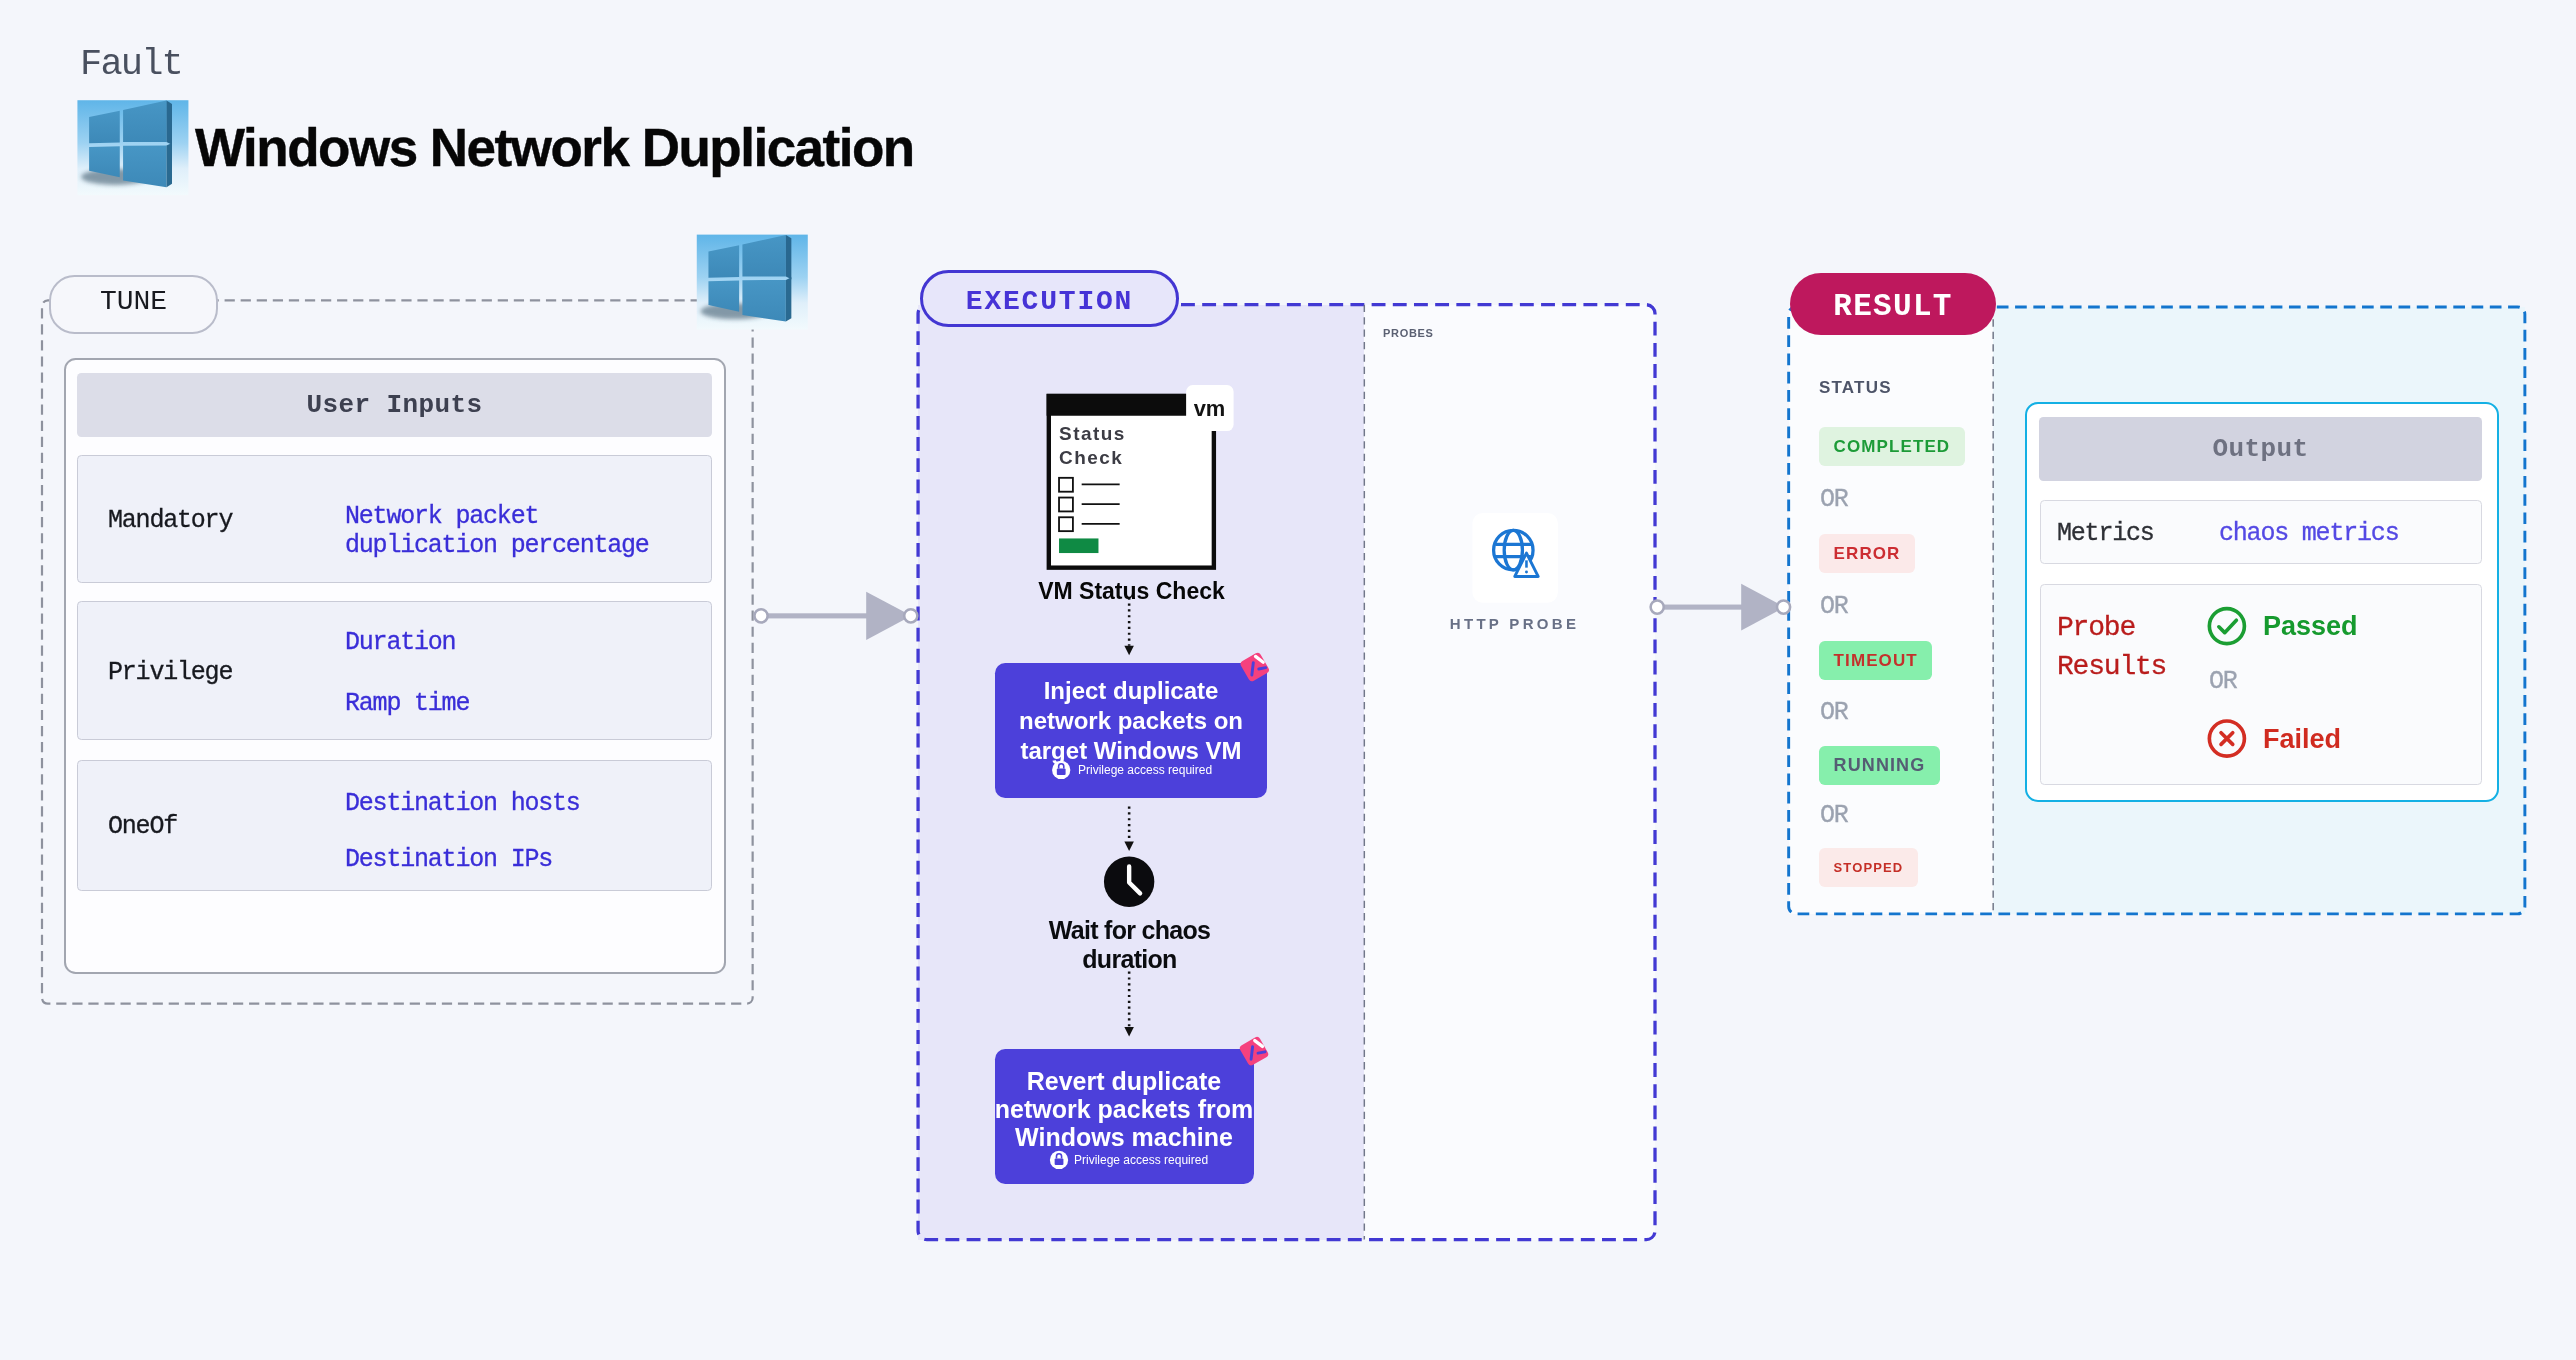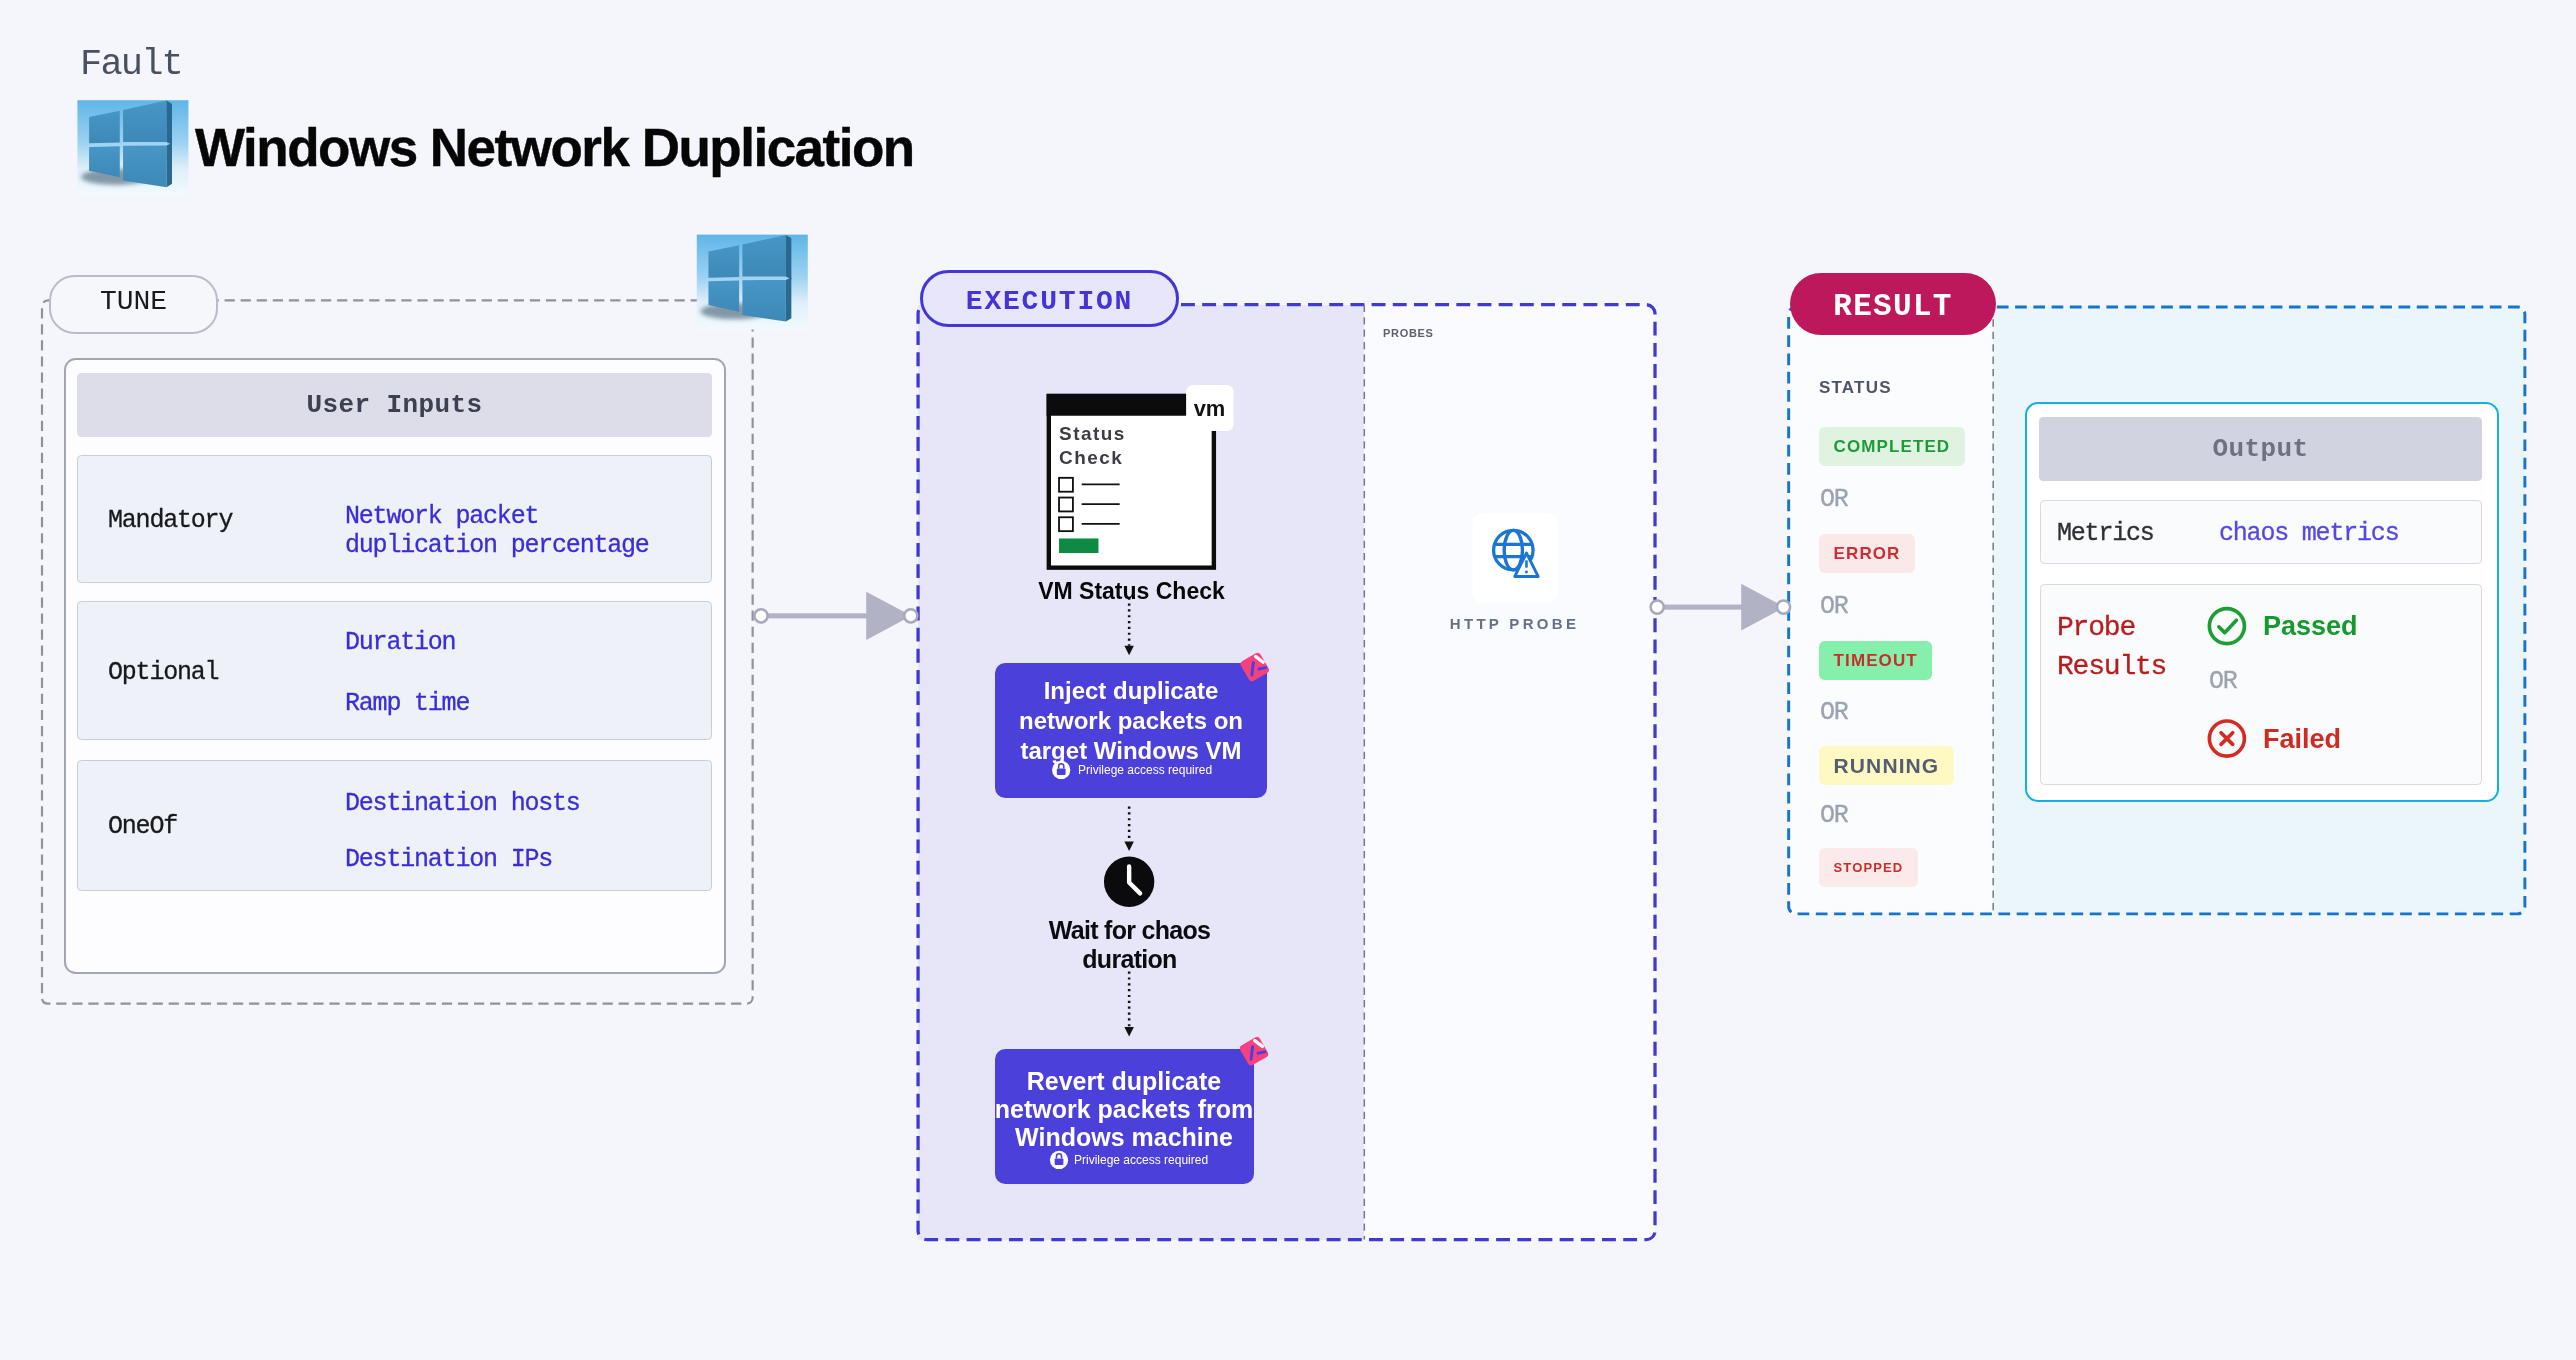--- a/index.html
+++ b/index.html
@@ -51,21 +51,21 @@
 <div class="abs sans" style="left:195px;top:121px;font-size:53px;line-height:53px;font-weight:bold;letter-spacing:-1.5px;-webkit-text-stroke:0.4px #060606;color:#060606;z-index:3;">Windows Network Duplication</div>
 
 <div class="abs mono ctr" style="left:49px;top:275px;width:169px;height:59px;border-radius:25.6px;background:#f6f7fb;border:2.2px solid #b9bcca;box-sizing:border-box;font-size:28px;font-weight:normal;letter-spacing:0px;line-height:50px;color:#181a20;z-index:3;">TUNE</div>
 
 <div class="abs" style="left:64px;top:358px;width:662px;height:616px;background:#fdfdff;border:2.2px solid #a2a6b0;border-radius:11.7px;box-sizing:border-box;z-index:3;"></div>
 <div class="abs mono ctr" style="left:77px;top:373px;width:635px;height:64px;background:#dcdde8;border-radius:4.4px;font-size:26px;letter-spacing:0.4px;font-weight:bold;line-height:64px;color:#3d4050;z-index:3;">User Inputs</div>
 <div class="abs" style="left:77px;top:455px;width:635px;height:128px;background:#eff1f9;border:1.5px solid #c9cbd7;border-radius:4.4px;box-sizing:border-box;z-index:3;"></div>
 <div class="abs" style="left:77px;top:601px;width:635px;height:139px;background:#eff1f9;border:1.5px solid #c9cbd7;border-radius:4.4px;box-sizing:border-box;z-index:3;"></div>
 <div class="abs" style="left:77px;top:760px;width:635px;height:131px;background:#eff1f9;border:1.5px solid #c9cbd7;border-radius:4.4px;box-sizing:border-box;z-index:3;"></div>
 <div class="abs mono" style="left:108px;top:508px;font-size:25px;letter-spacing:-1.2px;-webkit-text-stroke:0.3px currentColor;line-height:26px;color:#17191f;z-index:3;">Mandatory</div>
-<div class="abs mono" style="left:108px;top:660px;font-size:25px;letter-spacing:-1.2px;-webkit-text-stroke:0.3px currentColor;line-height:26px;color:#17191f;z-index:3;">Optional</div>
+<div class="abs mono" style="left:108px;top:660px;font-size:25px;letter-spacing:-1.2px;-webkit-text-stroke:0.3px currentColor;line-height:26px;color:#17191f;z-index:3;">Privilege</div>
 <div class="abs mono" style="left:108px;top:814px;font-size:25px;letter-spacing:-1.2px;-webkit-text-stroke:0.3px currentColor;line-height:26px;color:#17191f;z-index:3;">OneOf</div>
 <div class="abs mono" style="left:345px;top:502px;font-size:25px;letter-spacing:-1.2px;-webkit-text-stroke:0.3px currentColor;line-height:29px;color:#3a2ed8;z-index:3;">Network packet<br>duplication percentage</div>
 <div class="abs mono" style="left:345px;top:630px;font-size:25px;letter-spacing:-1.2px;-webkit-text-stroke:0.3px currentColor;line-height:26px;color:#3a2ed8;z-index:3;">Duration</div>
 <div class="abs mono" style="left:345px;top:691px;font-size:25px;letter-spacing:-1.2px;-webkit-text-stroke:0.3px currentColor;line-height:26px;color:#3a2ed8;z-index:3;">Ramp time</div>
 <div class="abs mono" style="left:345px;top:791px;font-size:25px;letter-spacing:-1.2px;-webkit-text-stroke:0.3px currentColor;line-height:26px;color:#3a2ed8;z-index:3;">Destination hosts</div>
 <div class="abs mono" style="left:345px;top:847px;font-size:25px;letter-spacing:-1.2px;-webkit-text-stroke:0.3px currentColor;line-height:26px;color:#3a2ed8;z-index:3;">Destination IPs</div>
 
 <div class="abs mono ctr" style="left:920px;top:270px;width:259px;height:57px;border-radius:28.5px;background:#e7e6fa;border:3.3px solid #4336d2;box-sizing:border-box;font-size:28px;font-weight:bold;letter-spacing:1.8px;line-height:57px;color:#4633d6;z-index:3;">EXECUTION</div>
 
 <div class="abs sans" style="left:1383px;top:327px;font-size:11px;font-weight:bold;letter-spacing:0.7px;color:#5b6173;z-index:3;">PROBES</div>
@@ -86,21 +86,21 @@
 
 <div class="abs mono ctr" style="left:1790px;top:273px;width:206px;height:62px;border-radius:31px;background:#be185d;font-size:31px;font-weight:bold;letter-spacing:1.3px;line-height:68px;color:#ffffff;z-index:3;">RESULT</div>
 
 <div class="abs sans" style="left:1819px;top:378px;font-size:17px;font-weight:bold;letter-spacing:1.2px;color:#4d5468;z-index:3;">STATUS</div>
 <div class="abs sans" style="left:1819px;top:427px;height:39px;border-radius:5.8px;background:#dff3e0;color:#1d9b38;font-size:17px;font-weight:bold;letter-spacing:1.1px;line-height:39px;padding:0 14.6px;z-index:3;">COMPLETED</div>
 <div class="abs mono" style="left:1820px;top:487px;font-size:25px;letter-spacing:-1.2px;-webkit-text-stroke:0.3px currentColor;line-height:26px;color:#9ba2b0;z-index:3;">OR</div>
 <div class="abs sans" style="left:1819px;top:534px;height:39px;border-radius:5.8px;background:#fbe9e9;color:#cc2d32;font-size:17px;font-weight:bold;letter-spacing:1.1px;line-height:39px;padding:0 14.6px;z-index:3;">ERROR</div>
 <div class="abs mono" style="left:1820px;top:594px;font-size:25px;letter-spacing:-1.2px;-webkit-text-stroke:0.3px currentColor;line-height:26px;color:#9ba2b0;z-index:3;">OR</div>
 <div class="abs sans" style="left:1819px;top:641px;height:39px;border-radius:5.8px;background:#86efac;color:#c4302b;font-size:17px;font-weight:bold;letter-spacing:1.1px;line-height:39px;padding:0 14.6px;z-index:3;">TIMEOUT</div>
 <div class="abs mono" style="left:1820px;top:700px;font-size:25px;letter-spacing:-1.2px;-webkit-text-stroke:0.3px currentColor;line-height:26px;color:#9ba2b0;z-index:3;">OR</div>
-<div class="abs sans" style="left:1819px;top:746px;height:39px;border-radius:5.8px;background:#fef9c3;color:#555d73;font-size:21px;font-weight:bold;letter-spacing:1.1px;line-height:39px;padding:0 14.6px;z-index:3;">RUNNING</div>
+<div class="abs sans" style="left:1819px;top:746px;height:39px;border-radius:5.8px;background:#86efac;color:#555d73;font-size:18px;font-weight:bold;letter-spacing:1.1px;line-height:39px;padding:0 14.6px;z-index:3;">RUNNING</div>
 <div class="abs mono" style="left:1820px;top:803px;font-size:25px;letter-spacing:-1.2px;-webkit-text-stroke:0.3px currentColor;line-height:26px;color:#9ba2b0;z-index:3;">OR</div>
 <div class="abs sans" style="left:1819px;top:848px;height:39px;border-radius:5.8px;background:#fbeae9;color:#c52f27;font-size:13px;font-weight:bold;letter-spacing:1.1px;line-height:39px;padding:0 14.6px;z-index:3;">STOPPED</div>
 
 <div class="abs" style="left:2025px;top:402px;width:474px;height:400px;background:#ffffff;border:2.9px solid #14b0e4;border-radius:13px;box-sizing:border-box;z-index:3;"></div>
 <div class="abs mono ctr" style="left:2039px;top:417px;width:443px;height:64px;background:#d2d3e0;border-radius:4.4px;font-size:26px;letter-spacing:0.4px;font-weight:bold;line-height:64px;color:#6e7181;z-index:3;">Output</div>
 <div class="abs" style="left:2040px;top:500px;width:442px;height:64px;background:#fafbfd;border:1.5px solid #d8d9e1;border-radius:4.4px;box-sizing:border-box;z-index:3;"></div>
 <div class="abs mono" style="left:2057px;top:521px;font-size:25px;letter-spacing:-1.2px;-webkit-text-stroke:0.3px currentColor;line-height:26px;color:#2e3036;z-index:3;">Metrics</div>
 <div class="abs mono" style="left:2219px;top:521px;font-size:25px;letter-spacing:-1.2px;-webkit-text-stroke:0.3px currentColor;line-height:26px;color:#5449e4;z-index:3;">chaos metrics</div>
 <div class="abs" style="left:2040px;top:584px;width:442px;height:201px;background:#fafbfd;border:1.5px solid #d8d9e1;border-radius:4.4px;box-sizing:border-box;z-index:3;"></div>
 <div class="abs mono" style="left:2057px;top:608px;font-size:28px;letter-spacing:-1.2px;-webkit-text-stroke:0.3px currentColor;line-height:39px;color:#b91c1c;z-index:3;">Probe<br>Results</div>

